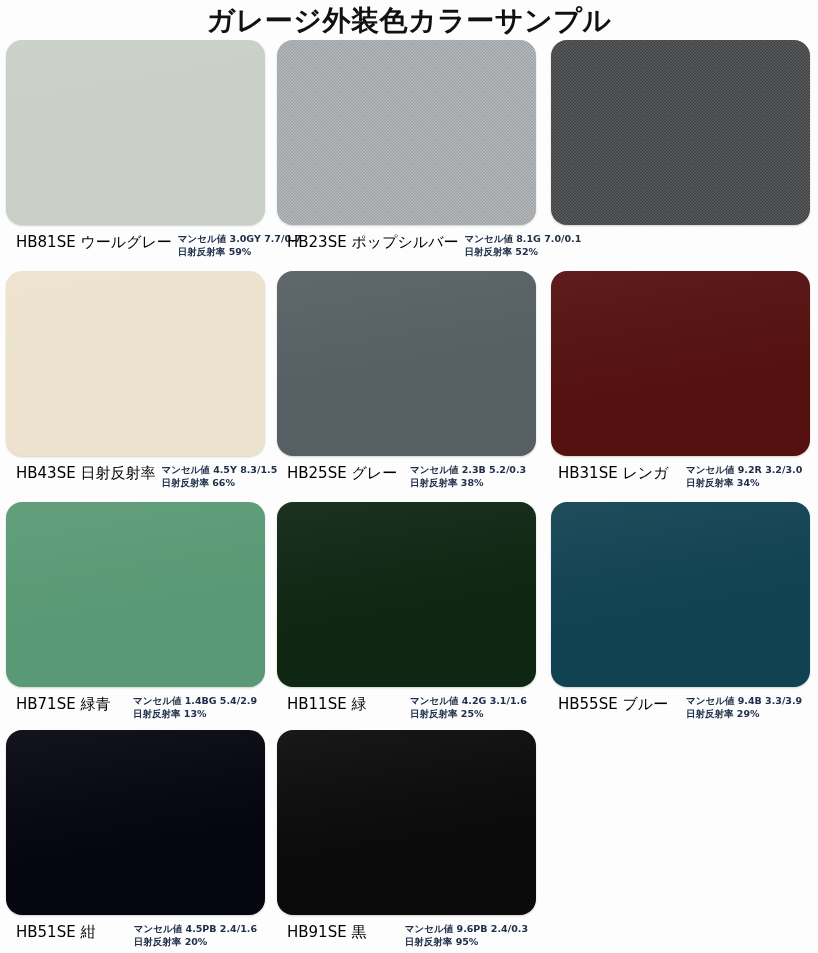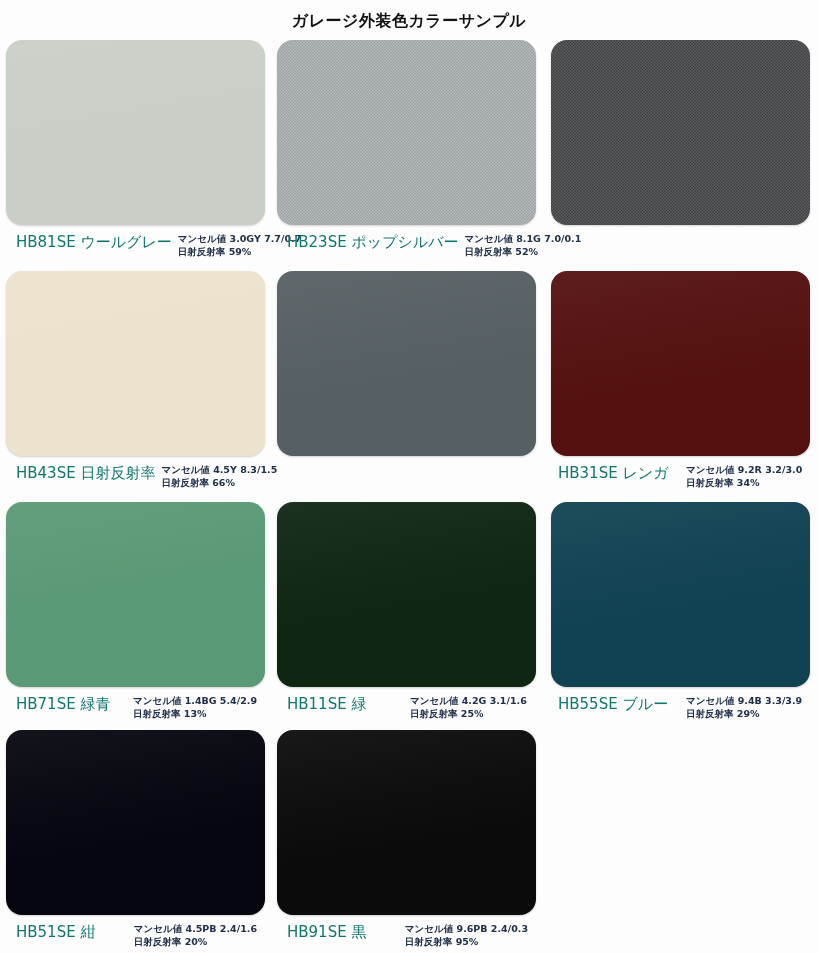--- a/index.html
+++ b/index.html
@@ -16,21 +16,21 @@
   }
   .page {
     width: 818px;
     height: 953px;
     position: relative;
     background: #fdfdfd;
     box-sizing: border-box;
   }
   .page-title {
     text-align: center;
-    font-size: 16px;
+    font-size: 28px;
     font-weight: bold;
     color: #111111;
     letter-spacing: 0.5px;
     padding-top: 6px;
     height: 34px;
     line-height: 30px;
     font-family: "DejaVu Sans", "Liberation Sans", sans-serif;
   }
   .grid {
     display: grid;
@@ -79,21 +79,21 @@
   }
   .caption {
     display: flex;
     align-items: flex-start;
     padding-top: 8px;
     padding-left: 10px;
     gap: 6px;
   }
   .color-name {
     font-size: 15px;
-    color: #0f766e;
+    color: #000000;
     white-space: nowrap;
     line-height: 18px;
     font-family: "DejaVu Sans", "Liberation Sans", sans-serif;
   }
   .specs {
     margin-left: auto;
     padding-right: 8px;
     text-align: left;
     color: #20304a;
     font-size: 9.5px;
@@ -154,20 +154,27 @@
           <div class="specs">
             <span class="spec-line">マンセル値 4.5Y 8.3/1.5</span>
             <span class="spec-line">日射反射率 66%</span>
           </div>
         </div>
       </div>
       <div class="cell col1">
         <div class="swatch-wrap">
           <div class="swatch gloss" style="background: rgb(86, 95, 99);"></div>
         </div>
+        <div class="caption">
+          <div class="color-name">HB25SE グレー</div>
+          <div class="specs">
+            <span class="spec-line">マンセル値 2.3B 5.2/0.3</span>
+            <span class="spec-line">日射反射率 38%</span>
+          </div>
+        </div>
       </div>
       <div class="cell col2">
         <div class="swatch-wrap">
           <div class="swatch gloss" style="background: rgb(84, 17, 16);"></div>
         </div>
         <div class="caption">
           <div class="color-name">HB31SE レンガ</div>
           <div class="specs">
             <span class="spec-line">マンセル値 9.2R 3.2/3.0</span>
             <span class="spec-line">日射反射率 34%</span>

